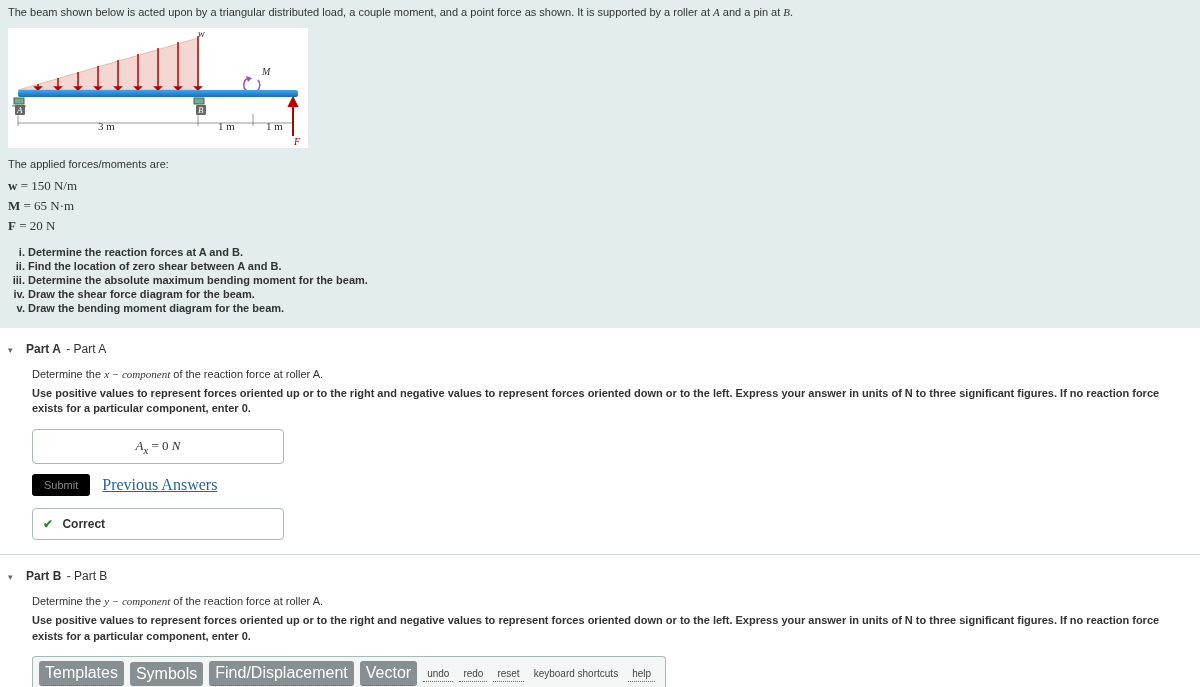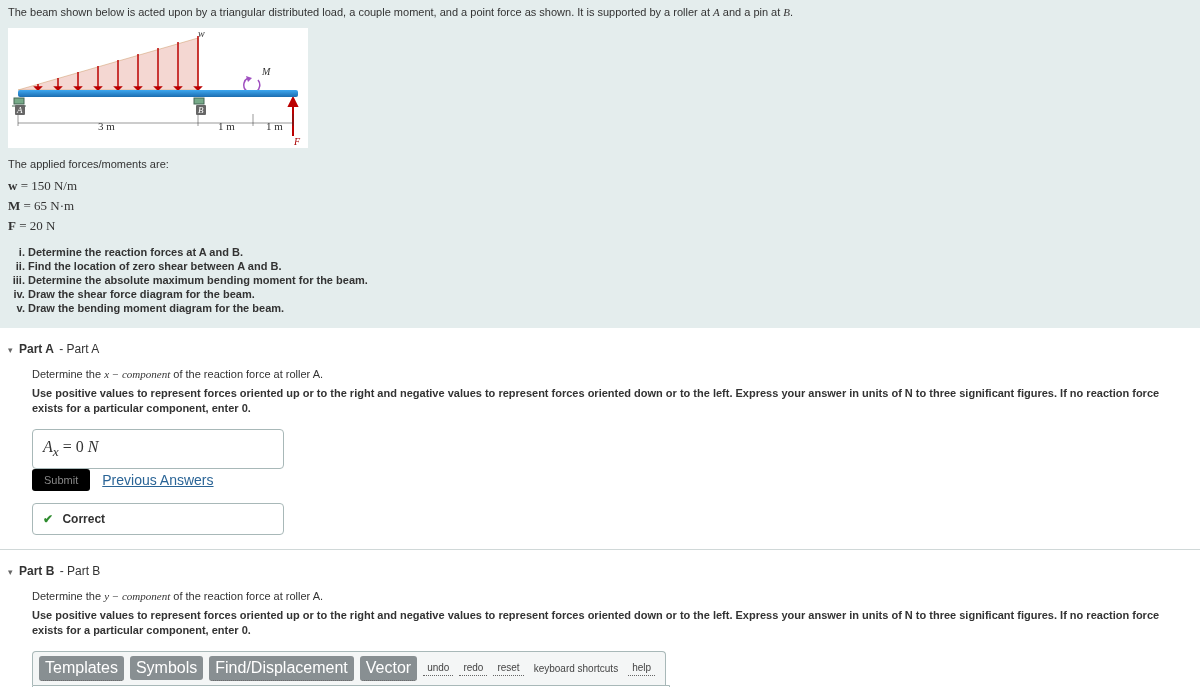--- a/index.html
+++ b/index.html
@@ -48,21 +48,21 @@
     list-style: lower-roman;
   }
   ol.tasks li { margin: 2px 0; font-size: 11px; font-weight: bold; }
   .part {
     padding: 14px 8px 14px 8px;
     border-bottom: 1px solid #d0d8d8;
   }
   .part-header {
     display: flex;
     align-items: center;
-    gap: 1px;
+    gap: 8px;
     font-size: 12px;
   }
   .chevron::before {
     content: "▾";
     color: #666;
     font-size: 9px;
     display: inline-block;
     width: 10px;
   }
   .part-header b { margin-right: 2px; }
@@ -71,21 +71,23 @@
   }
   .instruction { margin-bottom: 6px; }
   .bold-instruction { font-weight: bold; margin-bottom: 12px; line-height: 1.4; }
   .answer-box {
     border: 1px solid #a8b8b8;
     border-radius: 4px;
     padding: 8px 10px;
     display: inline-block;
     min-width: 230px;
     font-family: 'Times New Roman', serif;
-    font-size: 16px;
+    font-size: 13px;
+    margin-bottom: 10px;
+    text-align: center;
   }
   .button-row {
     display: flex;
     align-items: center;
     gap: 12px;
     margin-bottom: 12px;
   }
   button.submit {
     background: #3a6ea5;
     color: #fff;
@@ -96,22 +98,23 @@
     cursor: pointer;
   }
   button.submit:disabled {
     background: #000000;
     color: #888;
     cursor: default;
   }
   a.link {
     color: #2a6496;
     text-decoration: underline;
-    font-size: 14px;
+    font-size: 16px;
     cursor: pointer;
+    font-family: Liberation Serif, serif;
   }
   .status-box {
     border: 1px solid #a8b8b8;
     border-radius: 4px;
     padding: 8px 10px;
     display: inline-block;
     min-width: 230px;
     font-size: 12px;
   }
   .status-box.correct::before {

